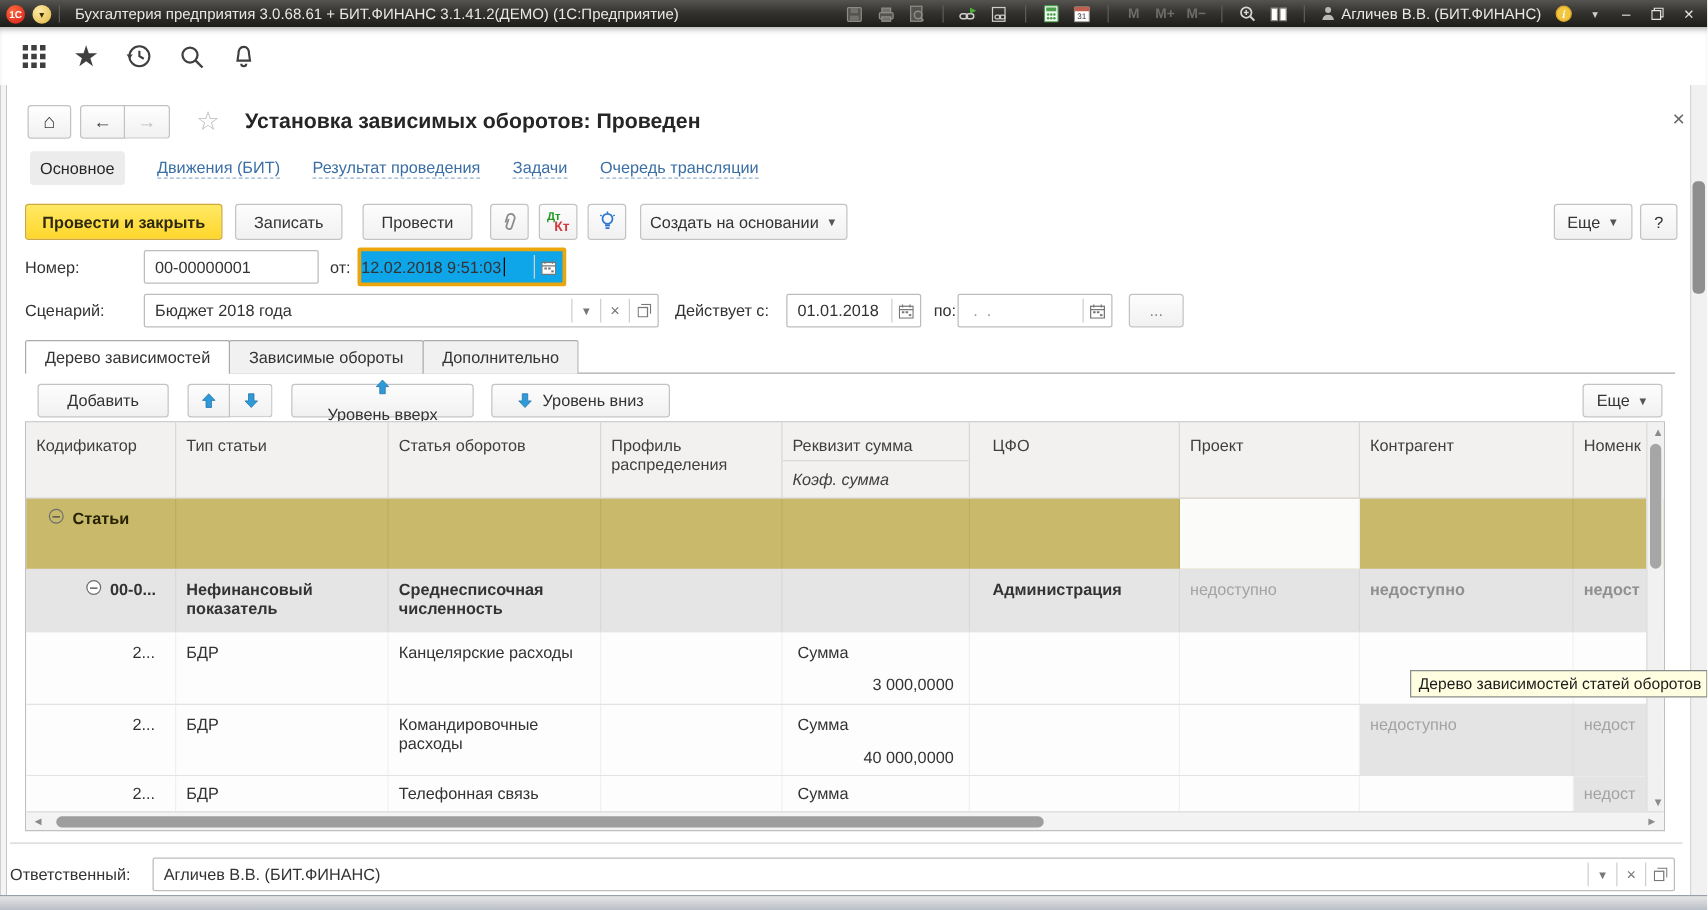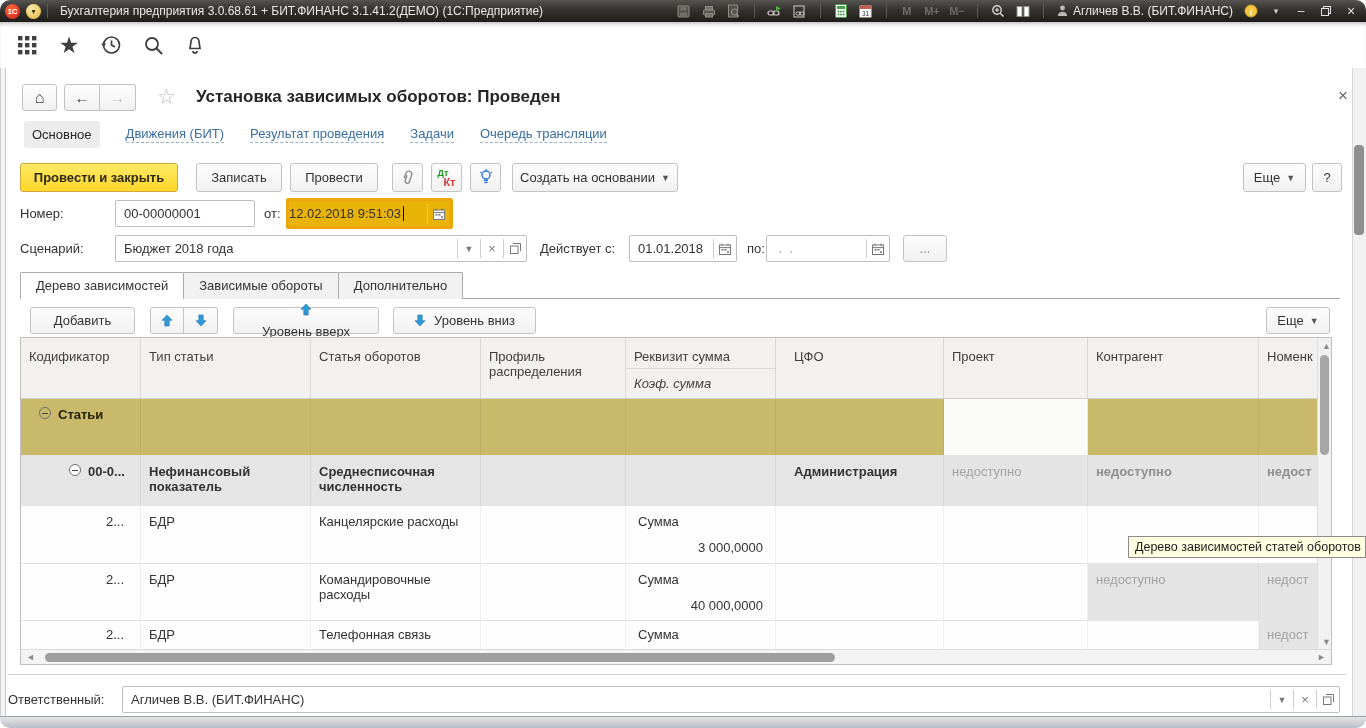--- a/index.html
+++ b/index.html
@@ -1,18 +1,18 @@
 <!DOCTYPE html>
 <html><head>
 <meta charset="utf-8">
 <style>
   * { margin:0; padding:0; box-sizing:border-box; }
   html,body { width:1366px; height:728px; overflow:hidden; background:#fff;
     font-family:"Liberation Sans","DejaVu Sans",sans-serif; font-size:13px; color:#333; }
-  .stage { position:relative; width:1366px; height:728px; background:#fff; overflow:hidden;border-radius:10px; }
+  .stage { position:relative; width:1366px; height:728px; background:#fff; overflow:hidden; }
   .abs { position:absolute; }
 
   
   .titlebar { left:0; top:0; width:1366px; height:22px;
     background:linear-gradient(180deg,#565450 0%,#35332f 45%,#1d1c19 100%);
     display:flex; align-items:center; color:#e9e8e5; font-size:12px; }
   .tb-logo { width:15px; height:15px; border-radius:50%; margin-left:5px;
     background:radial-gradient(circle at 35% 30%,#ff6a3c,#d61a1a); color:#fff;
     font-size:8px; font-weight:bold; display:flex; align-items:center; justify-content:center; }
   .tb-sys { width:15px; height:15px; border-radius:50%; margin-left:6px;
@@ -57,21 +57,21 @@
     font-size:13px; white-space:nowrap; }
   .btn-yellow { background:linear-gradient(#ffe964,#ffd72c); border:1px solid #cfa93c; font-weight:bold; color:#2e2a12; }
   .caret-down { font-size:9px; color:#555; margin-left:6px; }
 
   
   .lbl { color:#333; white-space:nowrap; }
   .field { background:#fff; border:1px solid #bdbdbd; border-radius:2px; display:flex; align-items:center; }
   .field .txt { padding:0 8px; white-space:pre; overflow:hidden; }
   .fsep { width:1px; align-self:stretch; margin:3px 0; background:#cfcfcf; }
   .fbtn { width:22px; display:flex; align-items:center; justify-content:center; color:#777; align-self:stretch; }
-  .focus-date { border:3px solid #eba60e; border-radius:2px; background:#eab308; display:flex; align-items:center; }
+  .focus-date { border:3px solid #eba60e; border-radius:2px; background:#0ea5e9; display:flex; align-items:center; }
   .caret-line { display:inline-block; width:1px; height:15px; background:#000; vertical-align:-2px; }
 
   
   .tabstrip { left:20px; top:272px; width:1320px; height:27px; border-bottom:1px solid #ababab; display:flex; }
   .tab { padding:5px 15px 0 15px; border:1px solid #ababab; border-bottom:none; background:#f1f1f1;
     margin-right:-1px; border-radius:2px 2px 0 0; height:27px; white-space:nowrap; }
   .tab.active { background:#fff; position:relative; z-index:2; box-shadow:0 1px 0 #fff; }
 
   
   .ttable { left:20px; top:337px; width:1312px; height:328px; border:1px solid #c0c0c0; background:#fff; }
@@ -275,21 +275,21 @@
 
   <div class="abs" style="left:24px;top:120px;height:28px;display:flex;align-items:center;gap:26px;">
     <div class="nav-active">Основное</div>
     <div class="nav-link">Движения (БИТ)</div>
     <div class="nav-link">Результат проведения</div>
     <div class="nav-link">Задачи</div>
     <div class="nav-link">Очередь трансляции</div>
   </div>
 
   <div class="abs btn btn-yellow" style="left:20px;top:163px;width:158px;">Провести и закрыть</div>
-  <div class="abs btn" style="left:188px;top:163px;width:86px;margin-left:8px;">Записать</div>
+  <div class="abs btn" style="left:188px;top:163px;width:86px;">Записать</div>
   <div class="abs btn" style="left:290px;top:163px;width:88px;">Провести</div>
   <div class="abs btn" style="left:392px;top:163px;width:31px;">
     <svg width="13" height="16" viewBox="0 0 13 16">
         <path d="M3.5 9 L3.5 4 A3 3 0 0 1 9.5 4 L9.5 11 A2.2 2.2 0 0 1 5.1 11 L5.1 5.5" fill="none" stroke="#8a8a8a" stroke-width="1.4" transform="rotate(18 6.5 8)"></path>
       </svg>
   </div>
   <div class="abs btn" style="left:431px;top:163px;width:31px;position:absolute;">
     <span style="position:relative;width:18px;height:18px;display:block;">
       <span style="position:absolute;left:0;top:-1px;font-size:9px;font-weight:bold;color:#1d9a1d;">Дт</span>
       <span style="position:absolute;right:0;bottom:-1px;font-size:11px;font-weight:bold;color:#d23b3b;">Кт</span>

